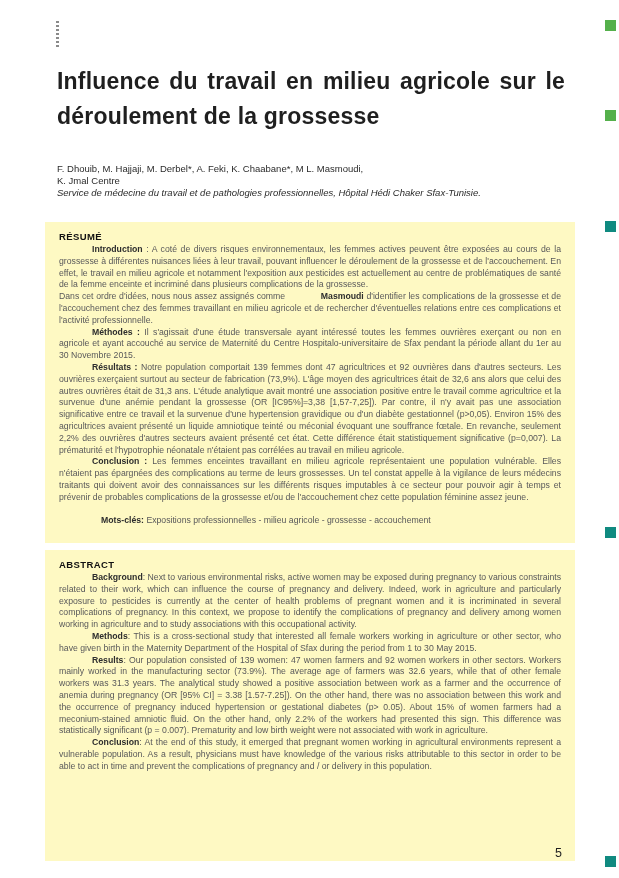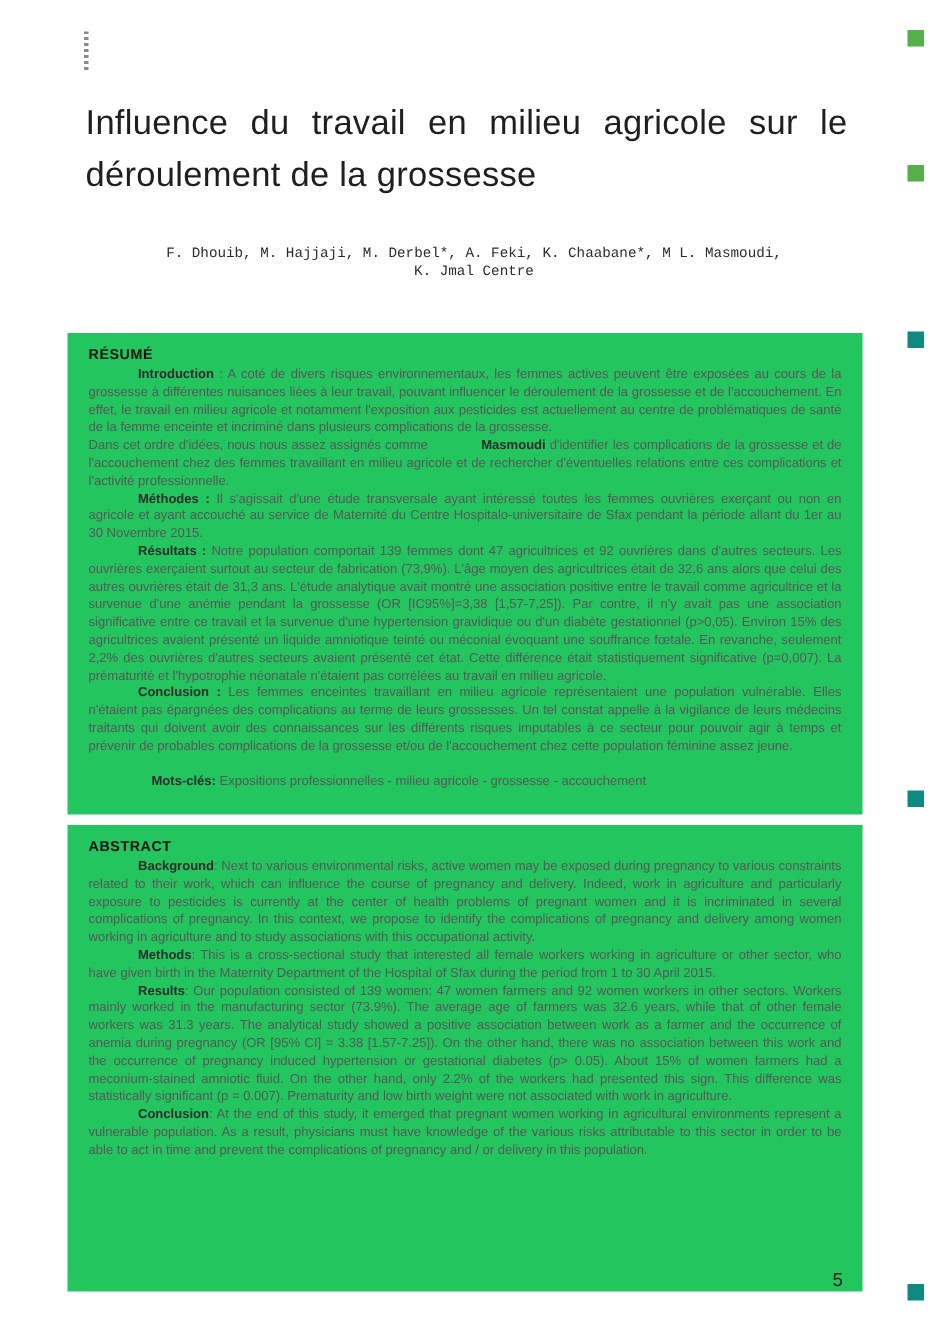--- a/index.html
+++ b/index.html
@@ -10,32 +10,32 @@
     font-family:"Liberation Sans",sans-serif;
     overflow:hidden;
   }
   .crop-mark{
     position:absolute;left:56px;top:21px;width:3px;height:26px;
     background:repeating-linear-gradient(to bottom,#8a8a8a 0,#8a8a8a 2px,transparent 2px,transparent 4px);
   }
   .edge-mark{position:absolute;width:11px;height:11px;left:605px;}
   .title{
     position:absolute;left:57px;top:64px;width:508px;
-    font-size:23px;line-height:35px;font-weight:400;
+    font-size:23px;line-height:35px;font-weight:700;
     letter-spacing:0.2px;color:#1f1f1f;
     text-align:justify;margin:0;
   }
   .authors{
     position:absolute;left:57px;top:163px;width:518px;
-    text-align:center;font-size:9.5px;line-height:12.2px;color:#2b2b2b;font-family:Liberation Mono, monospace;
+    text-align:left;font-size:9.5px;line-height:12.2px;color:#2b2b2b;
   }
   .authors .affil{font-style:italic;}
   .graybox{
     position:absolute;left:45px;width:530px;
-    background:#22c55e;
+    background:#fef9c3;
     box-sizing:border-box;
     padding:9px 14px 8px 14px;
     overflow:hidden;
   }
   .box-resume{top:222px;height:321px;}
   .box-abstract{top:550px;height:311px;}
   .box-heading{
     font-size:9.5px;font-weight:bold;color:#111111;
     letter-spacing:0.4px;margin:0 0 2px 0;
   }
@@ -71,41 +71,42 @@
       <div class="edge-mark" style="background: rgb(16, 138, 128); top: 221px;"></div>
       <div class="edge-mark" style="background: rgb(16, 138, 128); top: 527px;"></div>
       <div class="edge-mark" style="background: rgb(16, 138, 128); top: 856px;"></div>
     </div>
 
   <h1 class="title">Influence du travail en milieu agricole sur le déroulement de la grossesse</h1>
 
   <div class="authors">
     <div>F. Dhouib, M. Hajjaji, M. Derbel*, A. Feki, K. Chaabane*, M L. Masmoudi,</div>
     <div>K. Jmal Centre</div>
+    <div class="affil">Service de médecine du travail et de pathologies professionnelles, Hôpital Hédi Chaker  Sfax-Tunisie.</div>
   </div>
 
   <div class="graybox box-resume">
     <p class="box-heading">RÉSUMÉ</p>
     <div id="resume-paras">
         <p class="para"><b>Introduction</b><span> : A coté de divers risques environnementaux, les femmes actives peuvent être exposées au cours de la grossesse à différentes nuisances liées à leur travail, pouvant influencer le déroulement de la grossesse et de l'accouchement. En effet, le travail en milieu agricole et notamment l'exposition aux pesticides est actuellement au centre de problématiques de santé de la femme enceinte et incriminé dans plusieurs complications de la grossesse.</span></p>
         <p class="para"><span>Dans cet ordre d'idées, nous nous assez assignés comme </span><b>Masmoudi</b><span> d'identifier les complications de la grossesse et de l'accouchement chez des femmes travaillant en milieu agricole et de rechercher d'éventuelles relations entre  ces complications et l'activité professionnelle.</span></p>
         <p class="para"><b>Méthodes :</b><span> Il s'agissait d'une étude transversale ayant intéressé toutes les femmes ouvrières exerçant ou non en agricole et ayant accouché au service de Maternité du Centre Hospitalo-universitaire de Sfax pendant la période allant du 1er au 30 Novembre 2015.</span></p>
         <p class="para"><b>Résultats :</b><span> Notre population comportait 139 femmes dont 47 agricultrices et 92 ouvrières dans d'autres secteurs. Les ouvrières exerçaient surtout au secteur de fabrication (73,9%). L'âge moyen des agricultrices était de 32,6 ans alors que celui des autres ouvrières était de 31,3 ans. L'étude analytique avait montré une association positive entre le travail comme agricultrice et la survenue d'une anémie pendant la grossesse (OR [IC95%]=3,38 [1,57-7,25]). Par contre, il n'y avait pas une association significative entre ce travail et la survenue d'une hypertension gravidique ou d'un diabète gestationnel (p&gt;0,05). Environ 15% des agricultrices avaient présenté un liquide amniotique teinté ou méconial évoquant une souffrance fœtale. En revanche, seulement 2,2% des ouvrières d'autres secteurs avaient présenté cet état. Cette différence était statistiquement significative (p=0,007). La prématurité et l'hypotrophie néonatale n'étaient pas corrélées au travail en milieu agricole.</span></p>
         <p class="para"><b>Conclusion :</b><span> Les femmes enceintes travaillant en milieu agricole représentaient une population vulnérable. Elles n'étaient pas épargnées des complications au terme de leurs grossesses. Un tel constat appelle à la vigilance de leurs médecins traitants qui doivent avoir des connaissances sur les différents risques imputables à ce secteur pour pouvoir agir à temps et prévenir de probables complications de la grossesse et/ou de l'accouchement chez cette population féminine assez jeune.</span></p>
       </div>
     <p class="keywords">
       <b>Mots-clés:</b><span> Expositions professionnelles - milieu agricole - grossesse - accouchement</span>
     </p>
   </div>
 
   <div class="graybox box-abstract">
     <p class="box-heading">ABSTRACT</p>
     <div id="abstract-paras">
         <p class="para"><b>Background</b><span>: Next to various environmental risks, active women may be exposed during pregnancy to various constraints related to their work, which can influence the course of pregnancy and delivery. Indeed, work in agriculture and particularly exposure to pesticides is currently at the center of health problems of pregnant women and it is incriminated in several complications of pregnancy. In this context, we propose to identify the complications of pregnancy and delivery among women working in agriculture and to study associations with this occupational activity.</span></p>
-        <p class="para"><b>Methods</b><span>: This is a cross-sectional study that interested all female workers working in agriculture or other sector, who have given birth in the Maternity Department of the Hospital of Sfax during the period from 1 to 30 April 2015.</span></p>
+        <p class="para"><b>Methods</b><span>: This is a cross-sectional study that interested all female workers working in agriculture or other sector, who have given birth in the Maternity Department of the Hospital of Sfax during the period from 1 to 30 May 2015.</span></p>
         <p class="para"><b>Results</b><span>: Our population consisted of 139 women: 47 women farmers and 92 women workers in other sectors. Workers mainly worked in the manufacturing sector (73.9%). The average age of farmers was 32.6 years, while that of other female workers was 31.3 years. The analytical study showed a positive association between work as a farmer and the occurrence of anemia during pregnancy (OR [95% CI] = 3.38 [1.57-7.25]). On the other hand, there was no association between this work and the occurrence of pregnancy induced hypertension or gestational diabetes (p&gt; 0.05). About 15% of women farmers had a meconium-stained amniotic fluid. On the other hand, only 2.2% of the workers had presented this sign. This difference was statistically significant (p = 0.007). Prematurity and low birth weight were not associated with work in agriculture.</span></p>
         <p class="para"><b>Conclusion</b><span>: At the end of this study, it emerged that pregnant women working in agricultural environments represent a vulnerable population. As a result, physicians must have knowledge of the various risks attributable to this sector in order to be able to act in time and prevent the complications of pregnancy and / or delivery in this population.</span></p>
       </div>
   </div>
 
   <div class="footer-journal">Revue Tunisienne de Pathologie Professionnelle et de L'Environnement. N°06, 2019.</div>
   <div class="footer-pagenum">5</div>
 
 </div>
 

